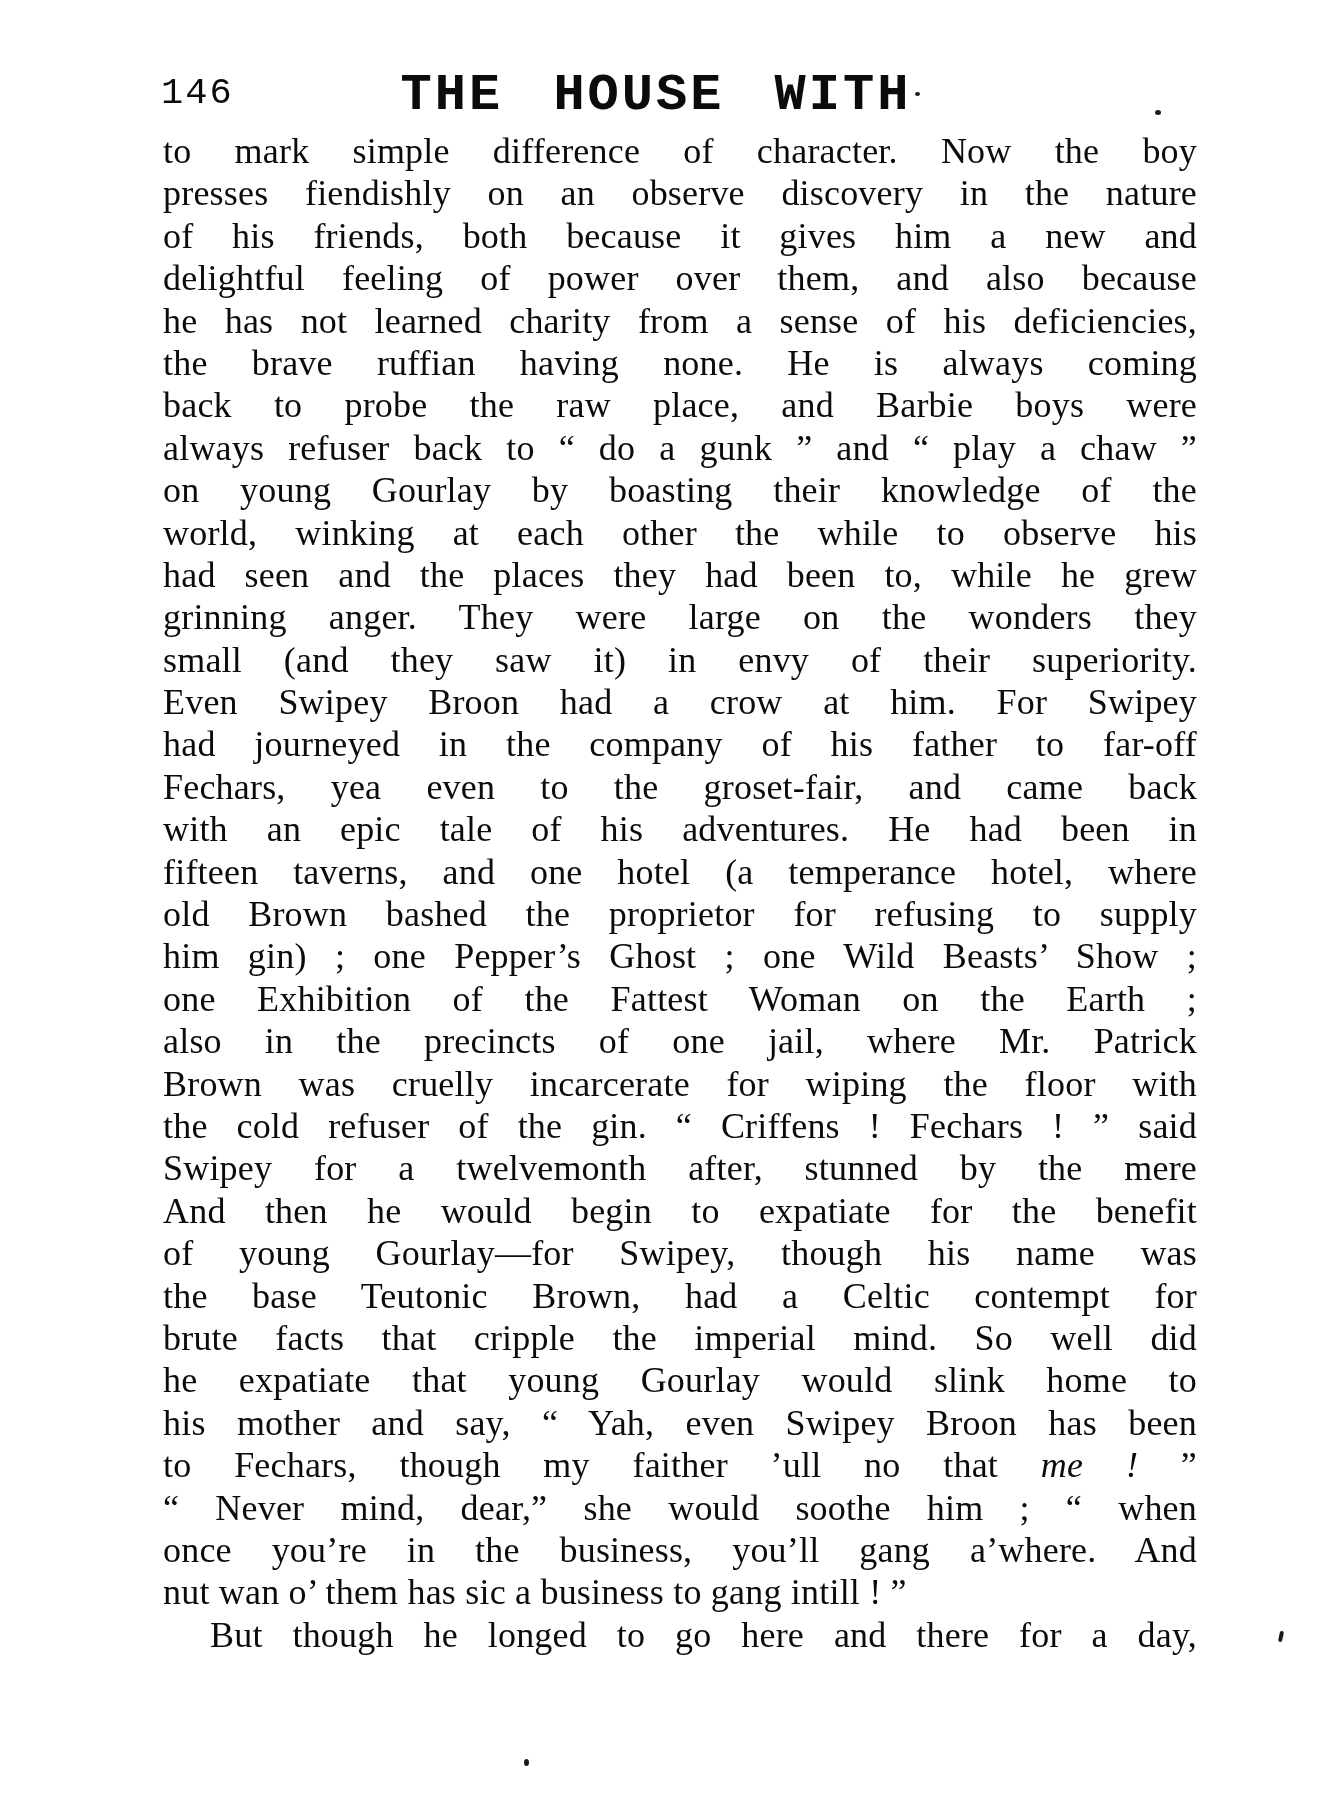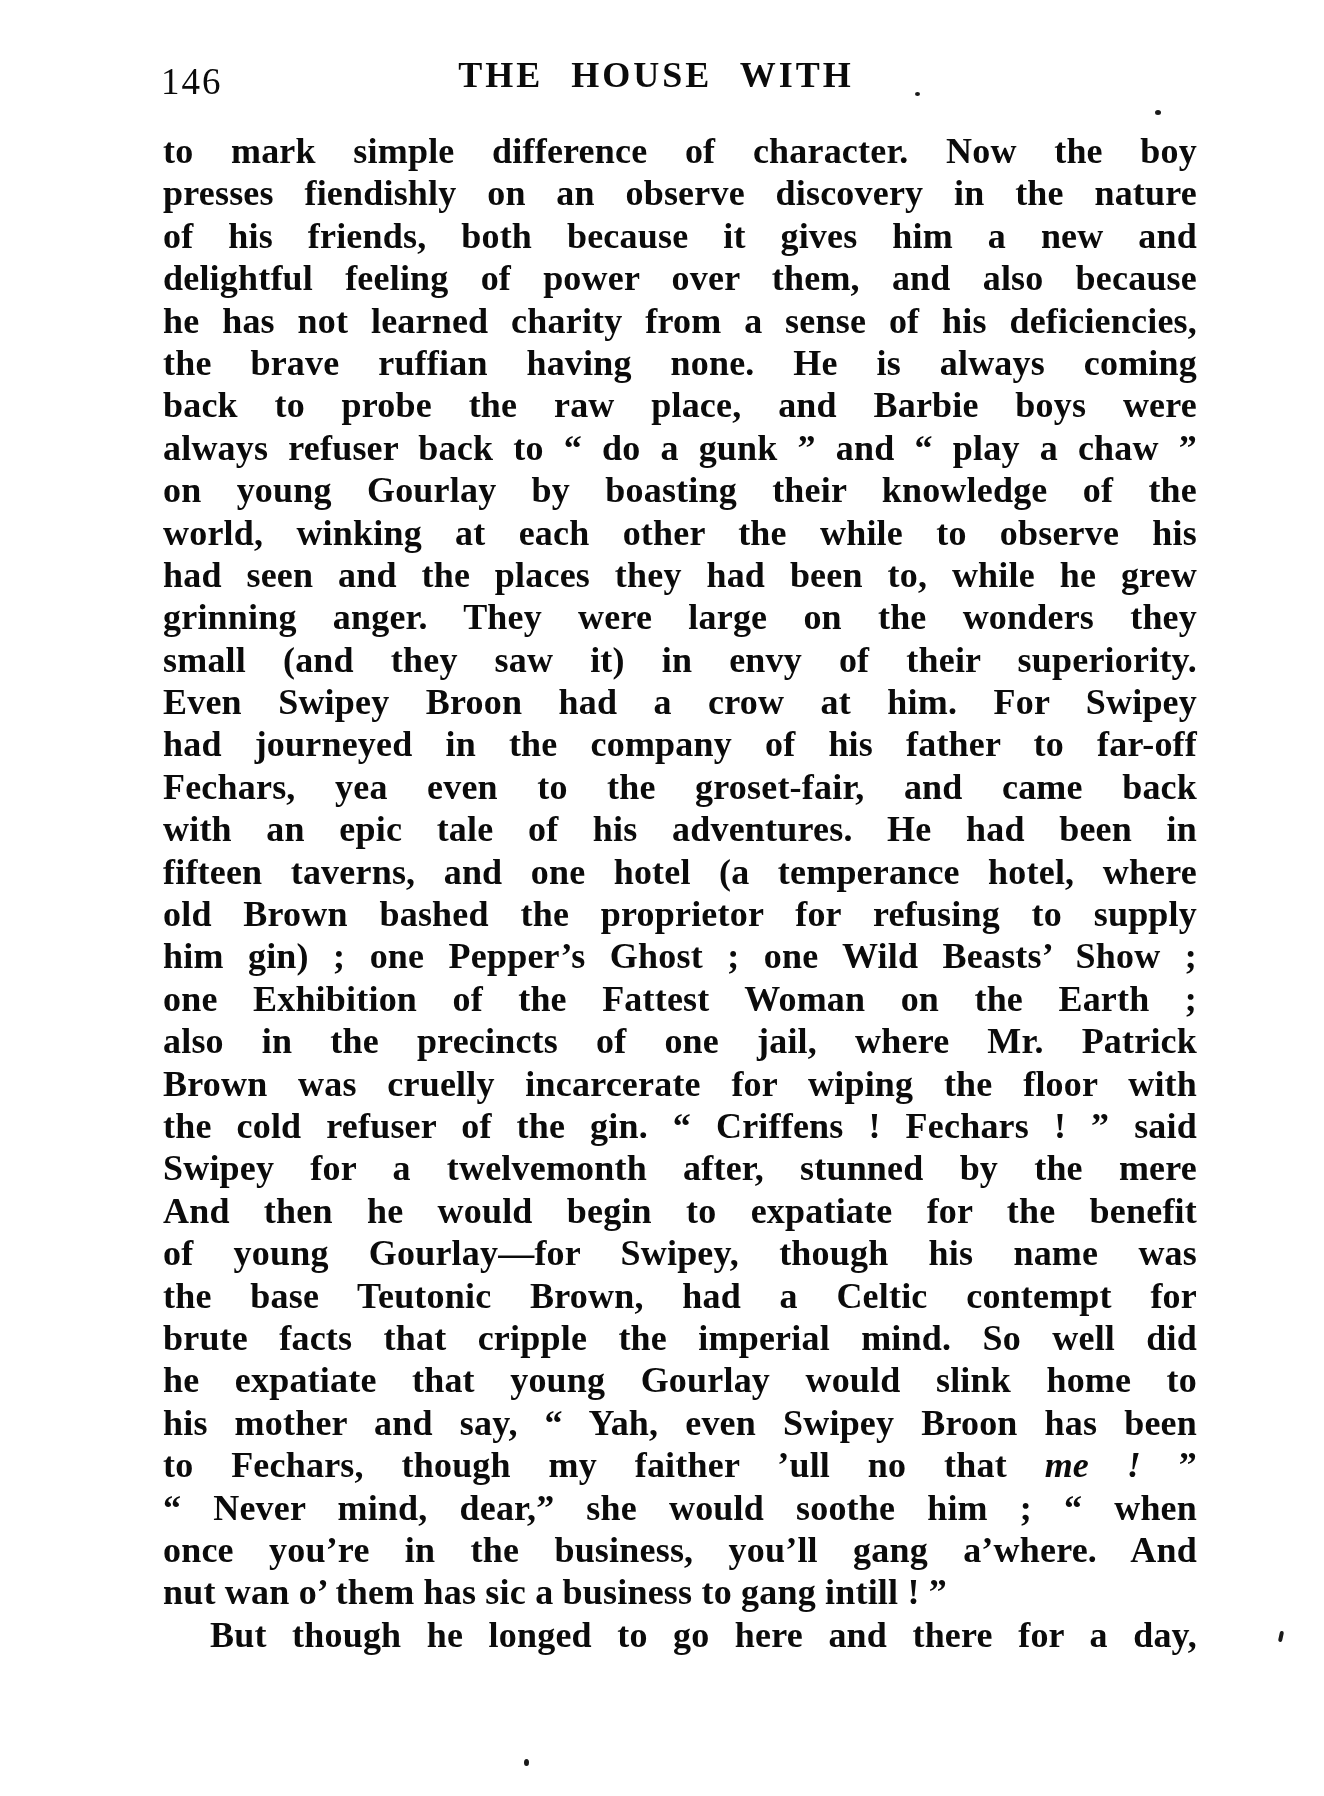--- a/index.html
+++ b/index.html
@@ -12,55 +12,55 @@
     width: 1324px;
     height: 1796px;
     background: #ffffff;
     overflow: hidden;
     font-family: "Liberation Serif", "DejaVu Serif", serif;
     color: #0b0b0b;
   }
   
   .running-head {
     position: absolute;
-    top: 54px;
+    top: 66px;
     left: 0;
     width: 1314px;
     height: 48px;
+    font-family: Liberation Mono, monospace;
   }
   .page-number {
     position: absolute;
     left: 161px;
     top: 6px;
     font-size: 37px;
     letter-spacing: 2px;
     font-variant-numeric: oldstyle-nums;
   }
   .head-title {
     position: absolute;
     left: 0;
     width: 1312px;
     top: 0;
     text-align: center;
-    font-size: 36px;
+    font-size: 52px;
     font-weight: 700;
     letter-spacing: 3px;
     word-spacing: 16px;
     white-space: nowrap;
   }
   
   .textblock {
     position: absolute;
     top: 130px;
     left: 163px;
     width: 1034px;
     font-size: 36px;
     line-height: 42.4px;
     letter-spacing: 0.2px;
-    font-weight: bold;
   }
   .ln {
     text-align: justify;
     text-align-last: justify;
     white-space: nowrap;
     height: 42.4px;
     overflow: visible;
   }
   .ln.short {
     text-align-last: left;

